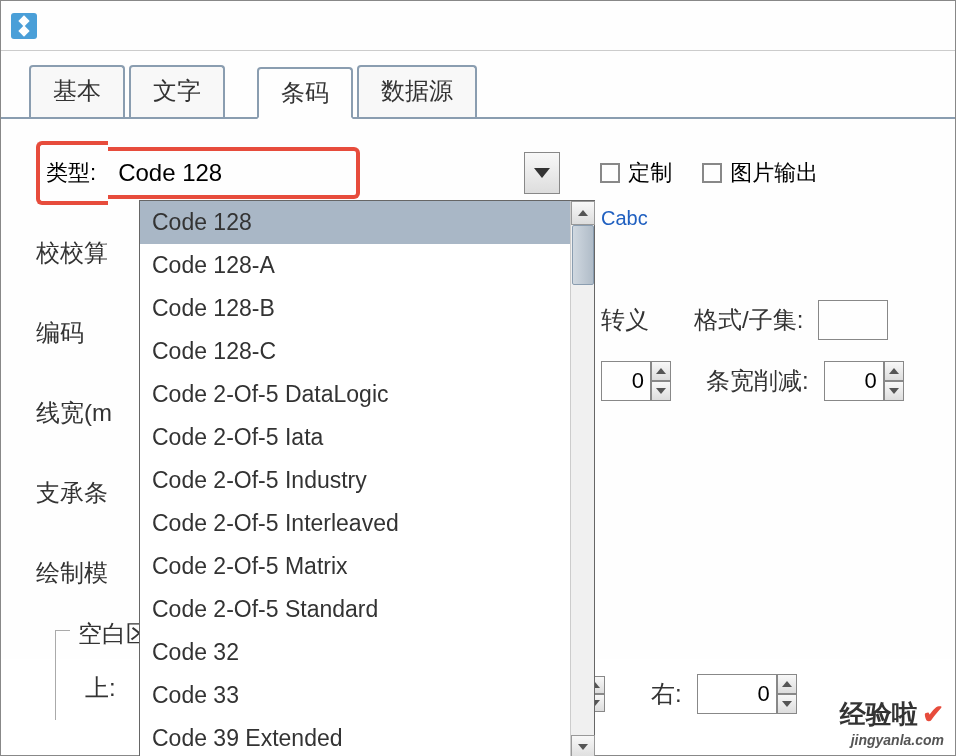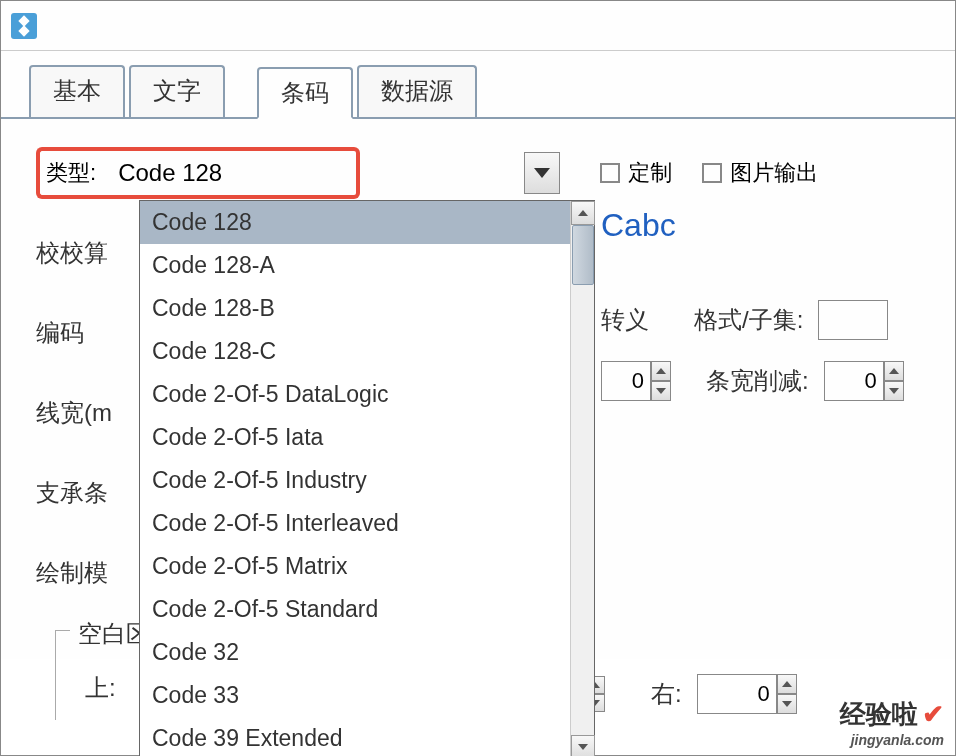--- a/index.html
+++ b/index.html
@@ -103,21 +103,21 @@
       font-size: 24px;
       margin-right: 15px;
       white-space: nowrap;
     }
     .type-label {
       border: 4px solid #e74c3c;
       border-right: none;
       padding: 8px 12px 8px 6px;
       border-radius: 6px 0 0 6px;
       margin-right: 0;
-      height: 52px;
+      height: 64px;
       display: flex;
       align-items: center;
     }
     .type-select {
       border: 4px solid #e74c3c;
       border-left: none;
       border-radius: 0 6px 6px 0;
       padding: 8px 10px;
       width: 252px;
       height: 52px;
@@ -229,21 +229,21 @@
     }
     .arrow-down-sm {
       width: 0;
       height: 0;
       border-left: 5px solid transparent;
       border-right: 5px solid transparent;
       border-top: 6px solid #555;
     }
     .link-text {
       color: #2060c0;
-      font-size: 32px;
+      font-size: 20px;
     }
     .num-input {
       width: 80px;
       height: 40px;
       border: 1px solid #888;
       text-align: right;
       padding-right: 6px;
       font-size: 22px;
       display: inline-flex;
       align-items: center;

